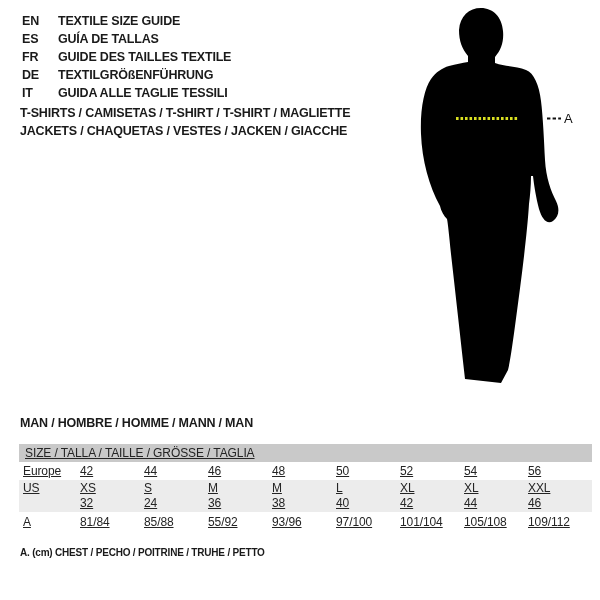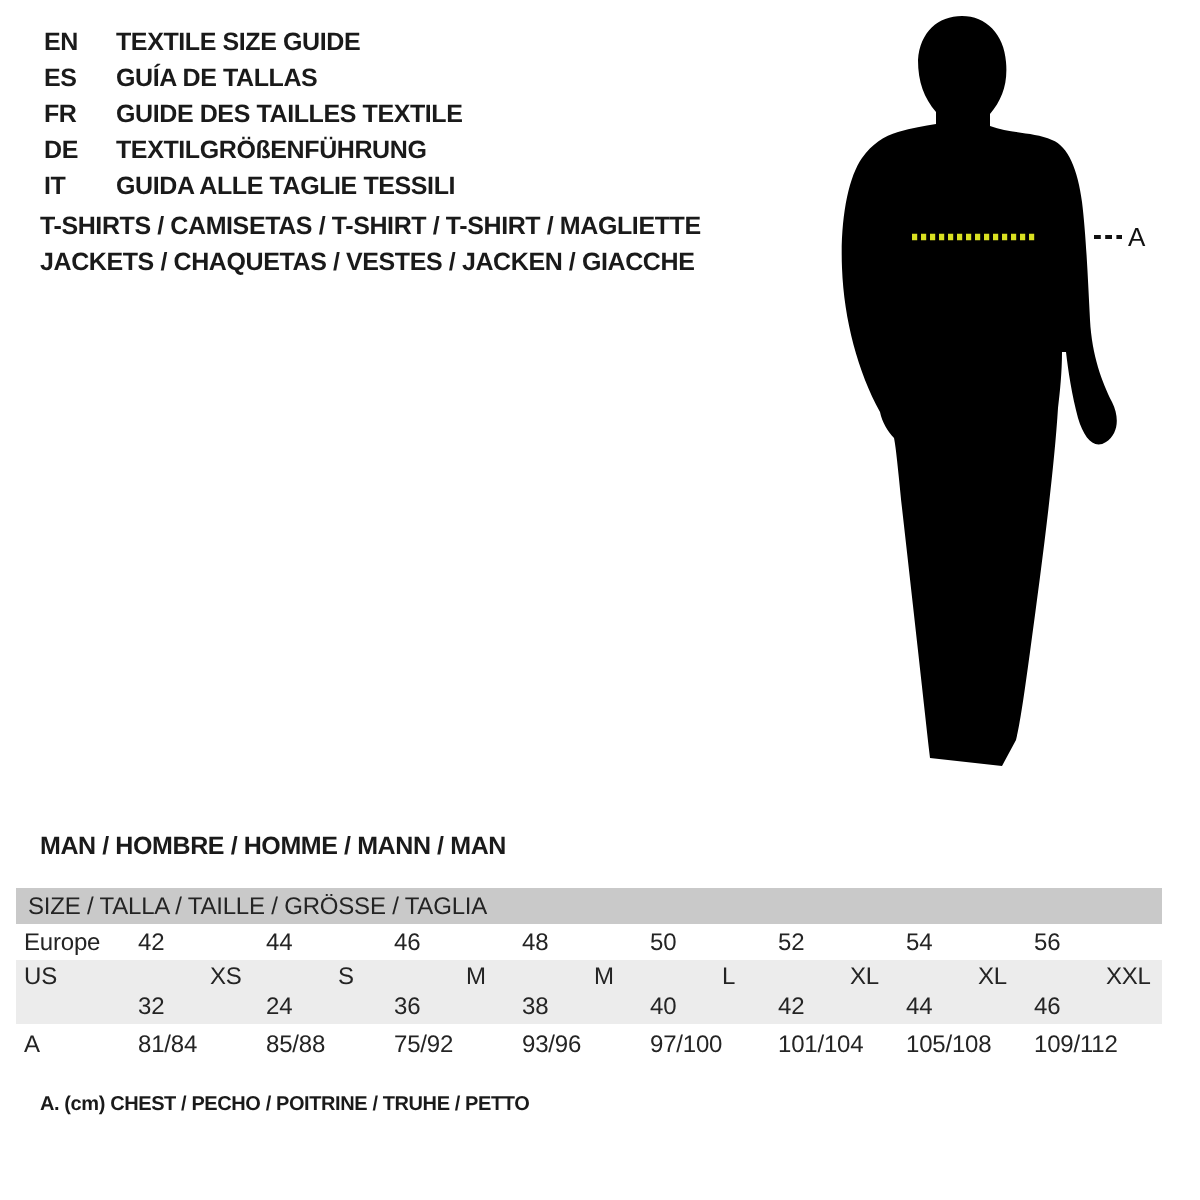--- a/index.html
+++ b/index.html
@@ -29,30 +29,30 @@
                   stroke-dasharray:2.6 1.9; }
   .pointer-line { stroke:#111111; stroke-width:2; stroke-dasharray:3.4 2.2; }
   .measure-a    { font-family:"Liberation Sans", sans-serif; font-size:13px;
                   fill:#111111; }
 
   
   .section-title { position:absolute; left:20px; top:416px;
                    font-weight:bold; font-size:12.5px; letter-spacing:-0.2px; }
 
   
-  .size-table { position:absolute; left:8px; top:444px; width:573px;
-                font-size:12px; color:#242424; letter-spacing:-0.1px; }
+  .size-table { position:absolute; left:19px; top:444px; width:573px;
+                font-size:12px; color:#242424; letter-spacing:-0.1px;text-decoration:underline; }
   .t-header { height:18px; line-height:18px;
               background:var(--table-header-bg,#c9c9c9); padding-left:6px; }
   .t-row   { display:flex; }
   .t-label { width:61px; padding-left:4px; }
   .t-cell  { flex:1; text-align:left; }
   .row-europe { height:18px; line-height:18px; background:#ffffff; }
   .row-us-1   { height:16px; line-height:17px;
-                background:var(--table-stripe-bg,#ececec);gap:36px; }
+                background:var(--table-stripe-bg,#ececec); }
   .row-us-2   { height:16px; line-height:15px;
                 background:var(--table-stripe-bg,#ececec); }
   .row-a      { height:18px; line-height:21px; background:#ffffff; }
 
   
   .footnote { position:absolute; left:20px; top:547px;
               font-weight:bold; font-size:10px; letter-spacing:-0.2px; }
 </style>
 </head>
 <body>
@@ -160,21 +160,21 @@
       <span class="t-cell">40</span>
       <span class="t-cell">42</span>
       <span class="t-cell">44</span>
       <span class="t-cell">46</span>
     </div>
 
     <div class="t-row row-a">
       <span class="t-label">A</span>
       <span class="t-cell">81/84</span>
       <span class="t-cell">85/88</span>
-      <span class="t-cell">75/92</span>
+      <span class="t-cell">55/92</span>
       <span class="t-cell">93/96</span>
       <span class="t-cell">97/100</span>
       <span class="t-cell">101/104</span>
       <span class="t-cell">105/108</span>
       <span class="t-cell">109/112</span>
     </div>
   </div>
 
   <div class="footnote">A. (cm) CHEST / PECHO / POITRINE / TRUHE / PETTO</div>
 

